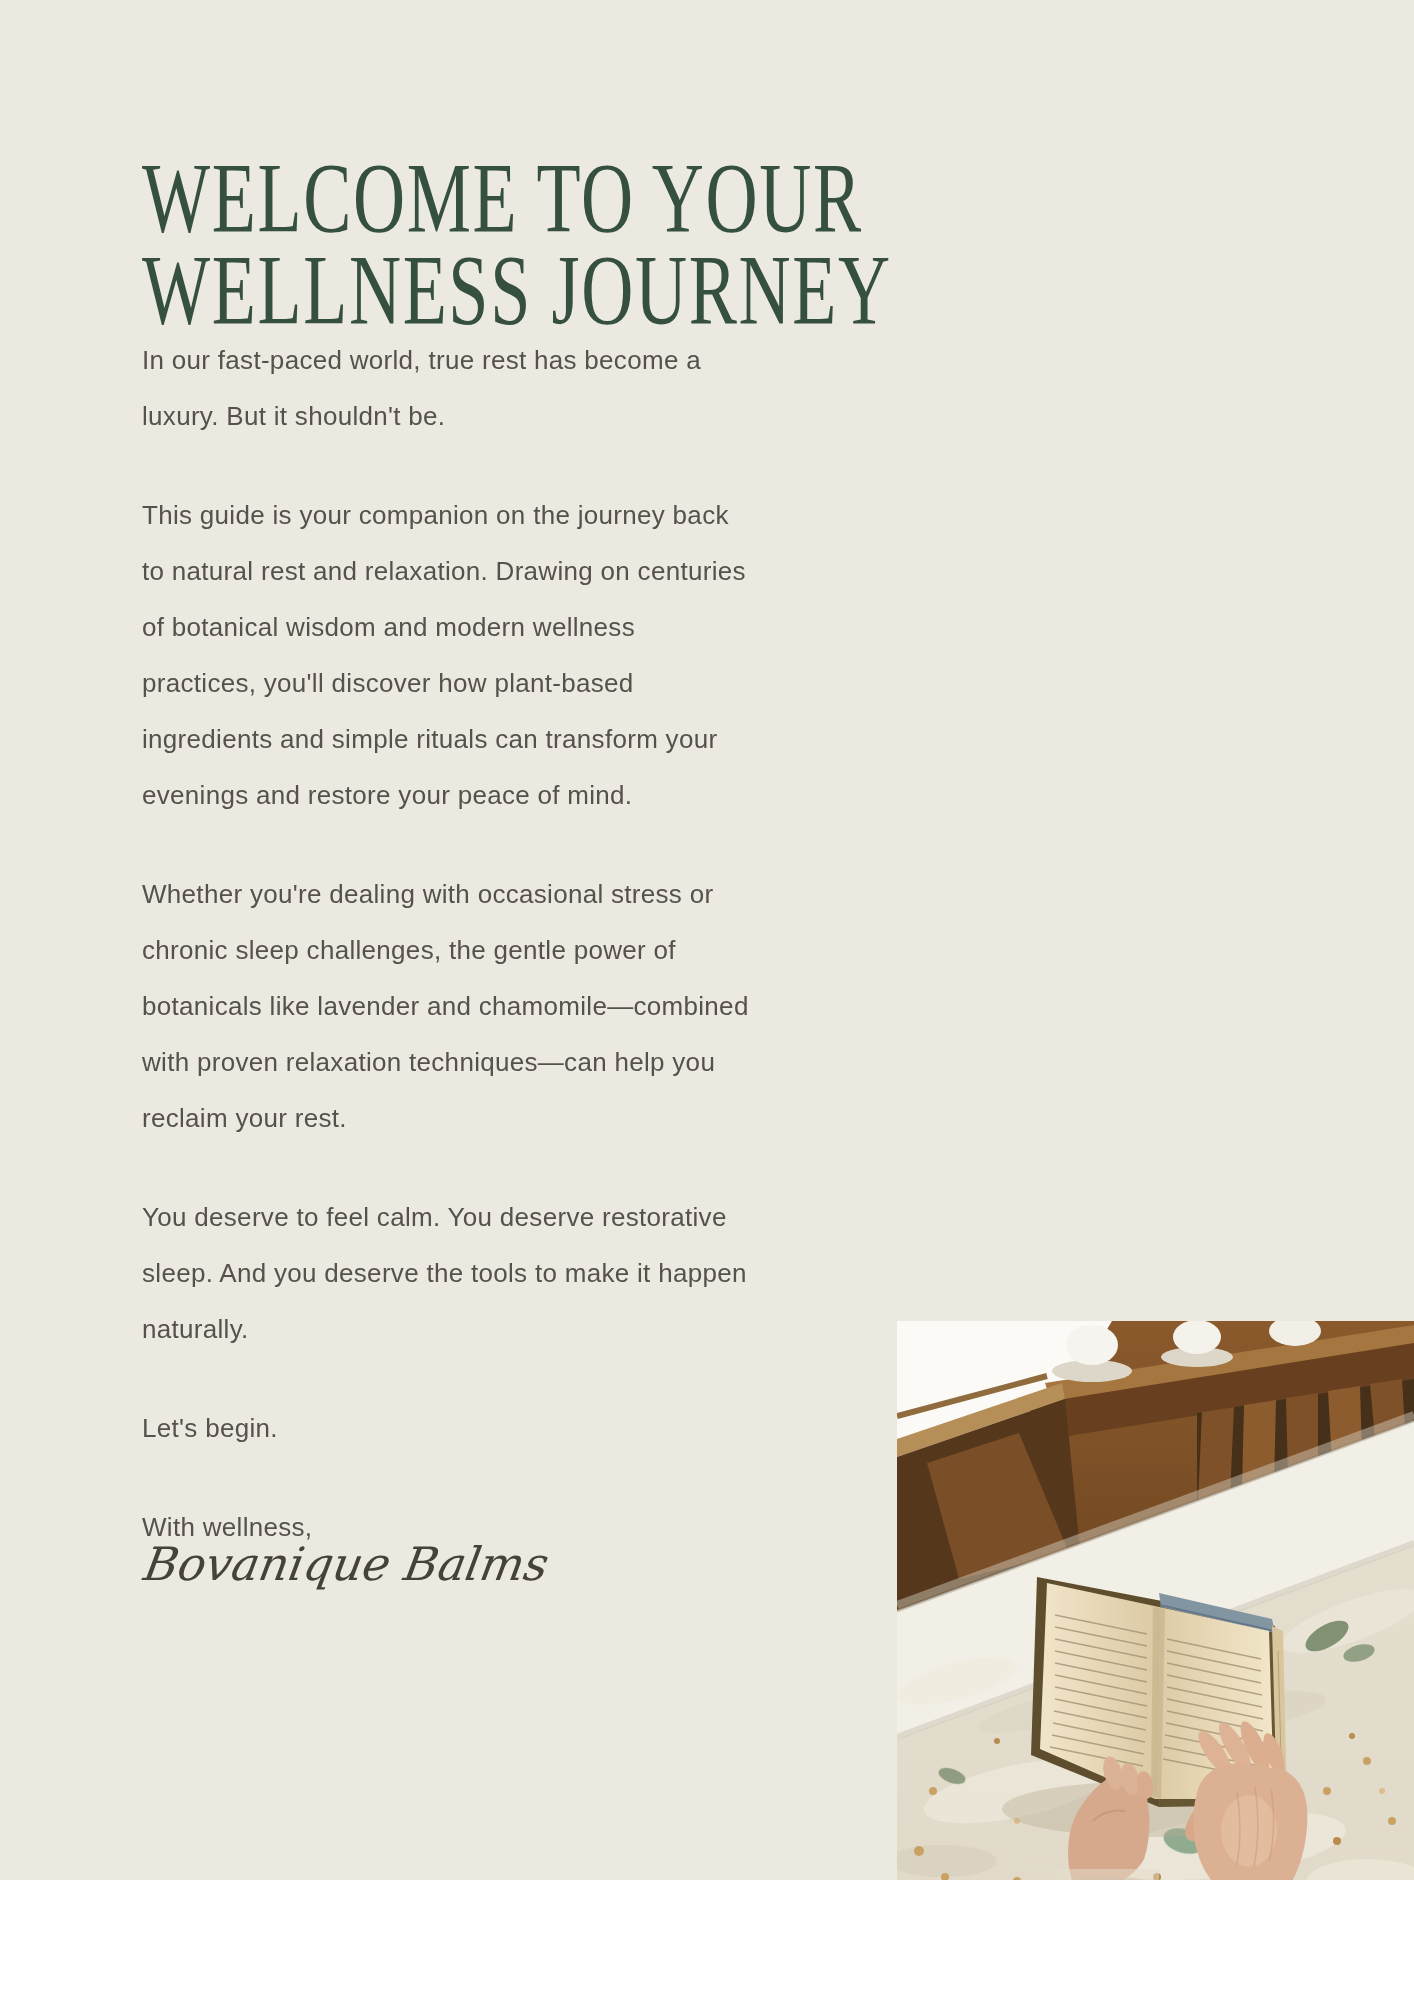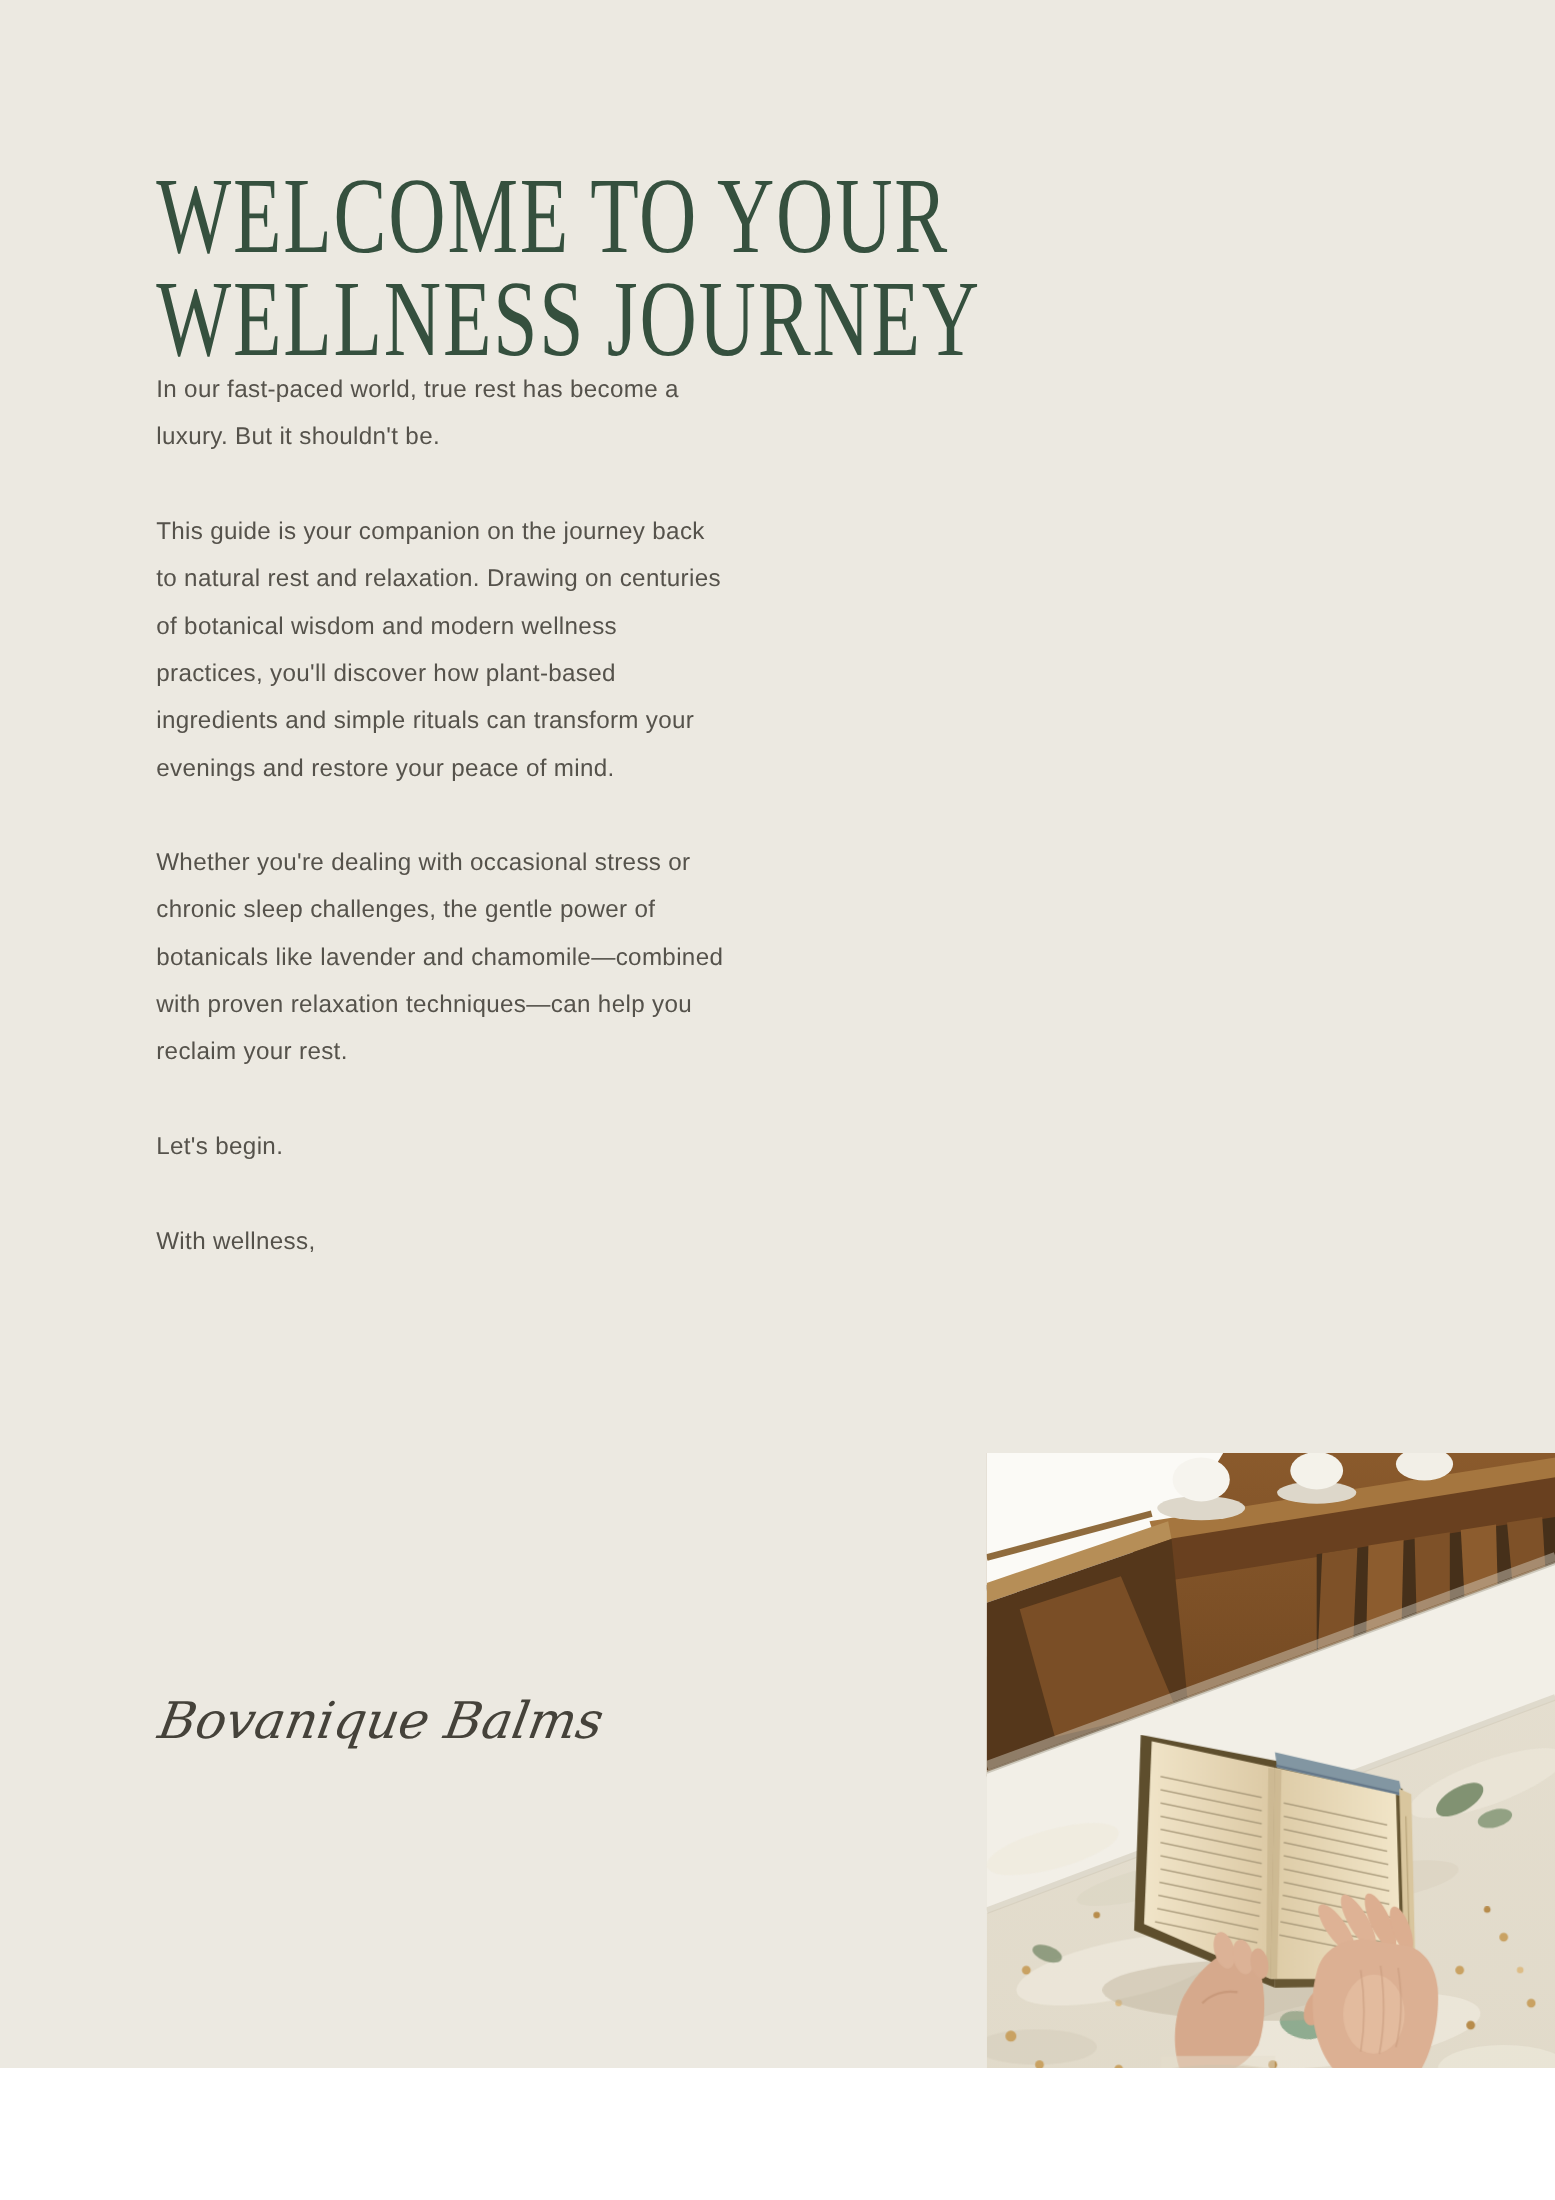--- a/index.html
+++ b/index.html
@@ -25,22 +25,22 @@
     transform: scale(0.82, 1.12);
     transform-origin: left top;
     white-space: nowrap;
   }
   .copy {
     position: absolute;
     left: 142px;
     top: 332px;
     width: 560px;
     color: #55524B;
-    font-size: 22px;
-    line-height: 43px;
+    font-size: 26px;
+    line-height: 56px;
     letter-spacing: 0.3px;
   }
   .copy p { margin: 0 0 43px 0; white-space: nowrap; }
   .signature {
     position: absolute;
     left: 140px;
     top: 1537px;
     font-family: "DejaVu Serif", serif;
     font-style: italic;
     font-size: 46px;
@@ -62,20 +62,21 @@
 <body>
 
 <div class="page">
 
   <h1 class="title"><span>WELCOME TO YOUR</span><br><span>WELLNESS JOURNEY</span></h1>
 
   <div class="copy">
     <p>In our fast-paced world, true rest has become a<br>luxury. But it shouldn't be.</p>
     <p>This guide is your companion on the journey back<br>to natural rest and relaxation. Drawing on centuries<br>of botanical wisdom and modern wellness<br>practices, you'll discover how plant-based<br>ingredients and simple rituals can transform your<br>evenings and restore your peace of mind.</p>
     <p>Whether you're dealing with occasional stress or<br>chronic sleep challenges, the gentle power of<br>botanicals like lavender and chamomile—combined<br>with proven relaxation techniques—can help you<br>reclaim your rest.</p>
+    <p>You deserve to feel calm. You deserve restorative<br>sleep. And you deserve the tools to make it happen<br>naturally.</p>
     <p>Let's begin.</p>
     <p>With wellness,</p>
   </div>
 
   <div class="signature">Bovanique Balms</div>
 
   <div class="photo">
     <svg viewBox="0 0 517 679" xmlns="http://www.w3.org/2000/svg">
       <defs>
         <filter id="f4" x="-20%" y="-20%" width="140%" height="140%">

